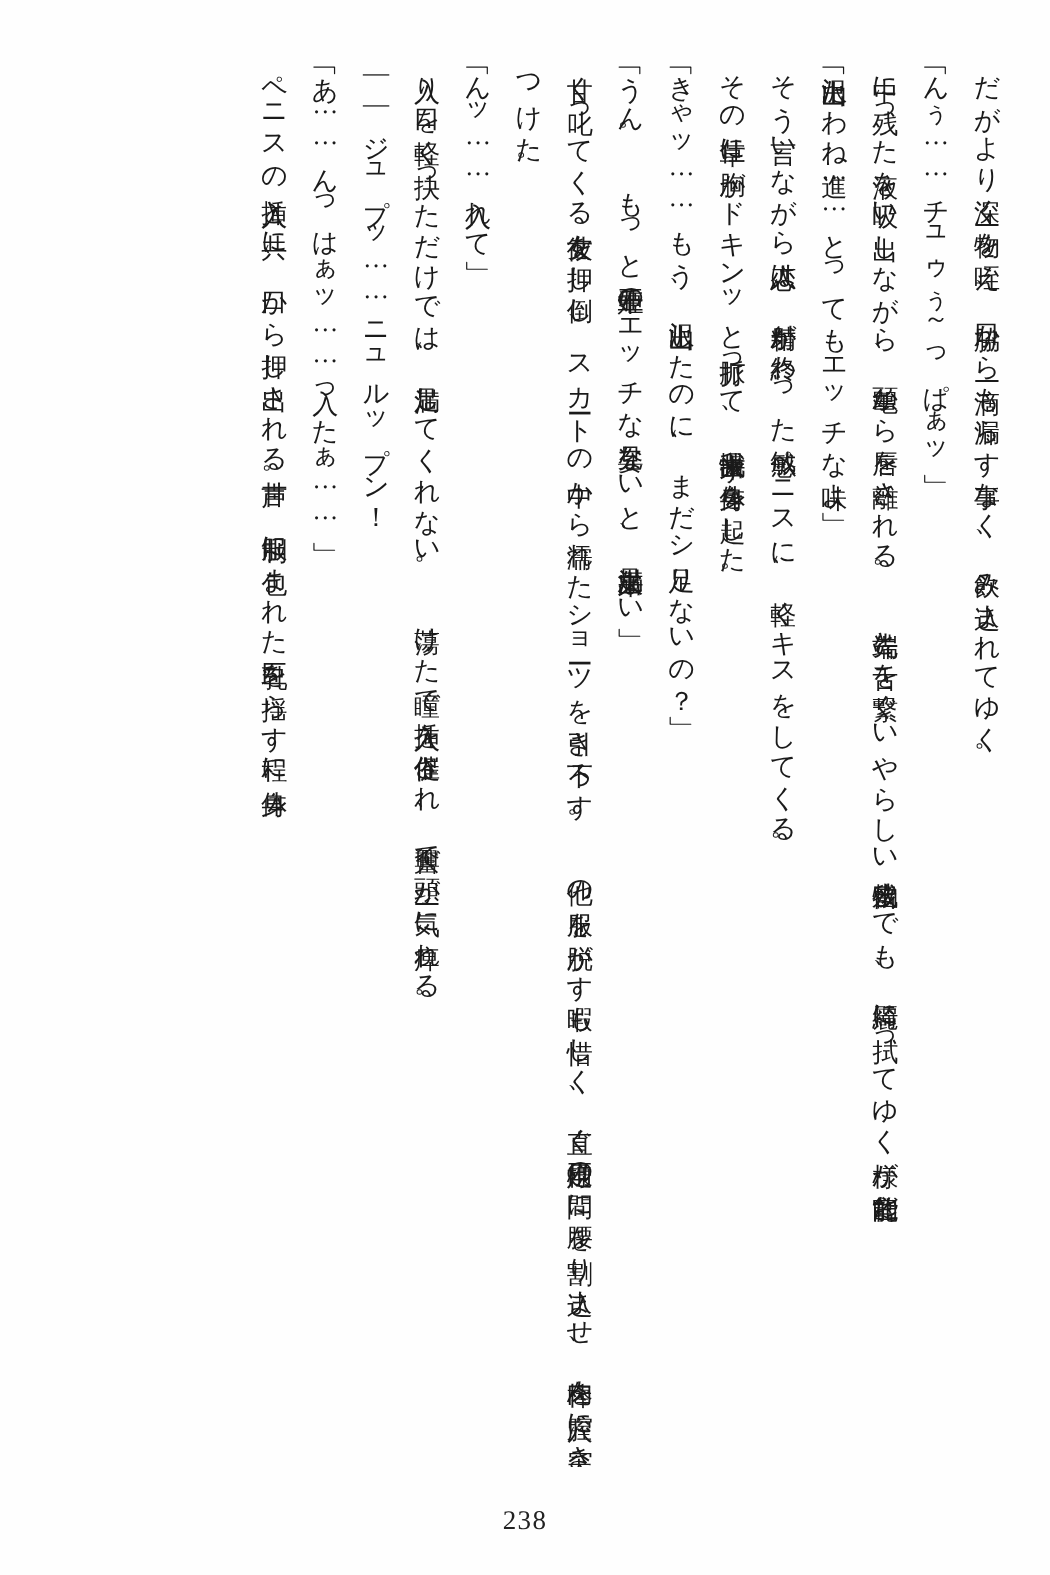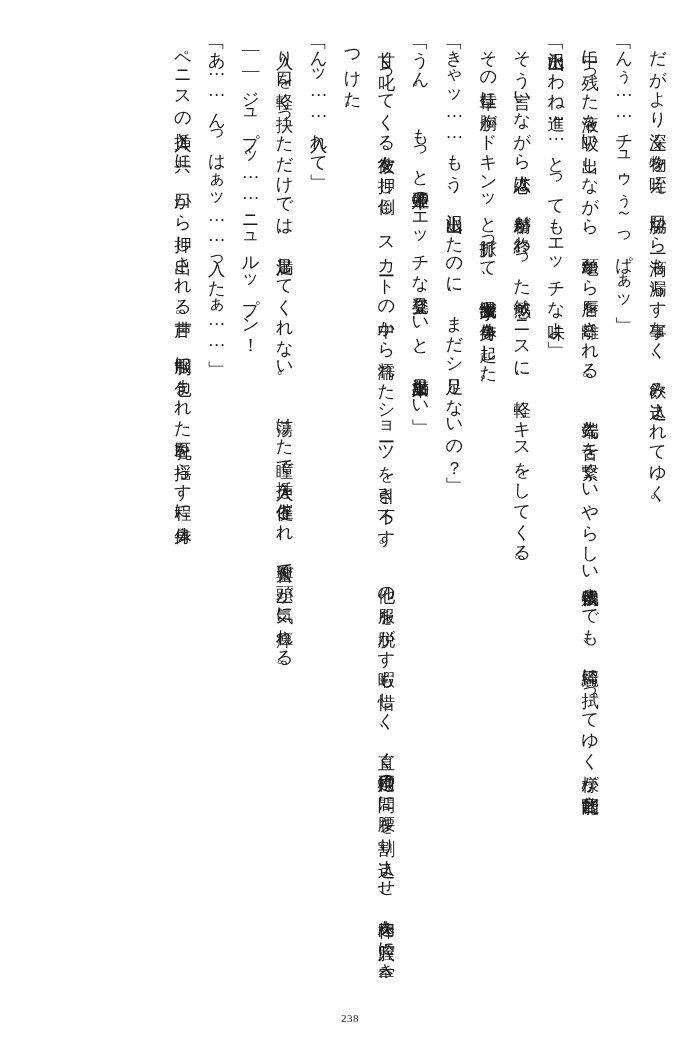--- a/index.html
+++ b/index.html
@@ -42,21 +42,21 @@
     white-space: pre-wrap;
     overflow: hidden;
   }
 
   #page-number {
     position: absolute;
     bottom: 26px;
     left: 0;
     width: 100%;
     text-align: center;
-    font-size: 11px;
+    font-size: 18px;
     font-family: "Liberation Serif", "DejaVu Serif", serif;
     color: #222;
     letter-spacing: 0.05em;
   }
 </style>
 </head>
 <body>
 
 <div id="page">
 

